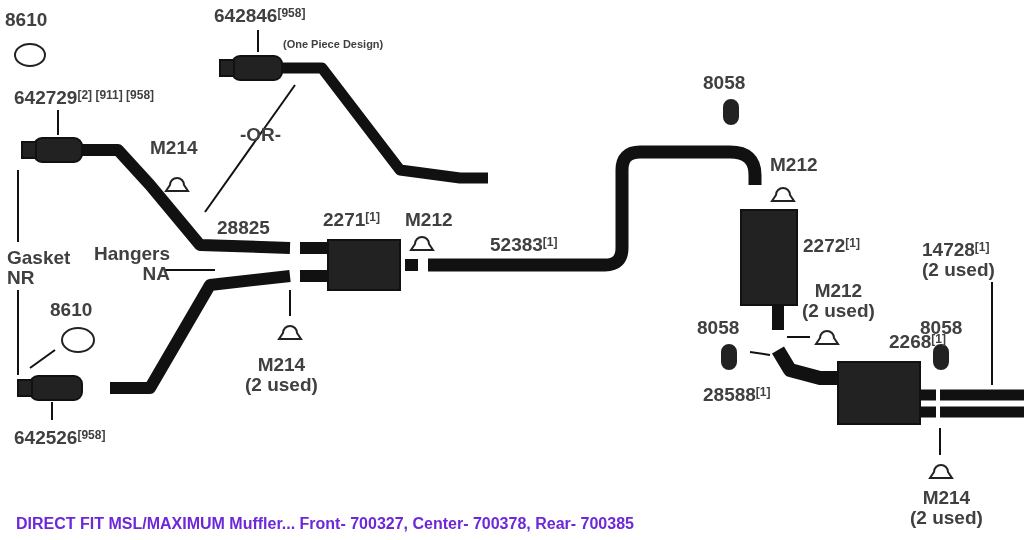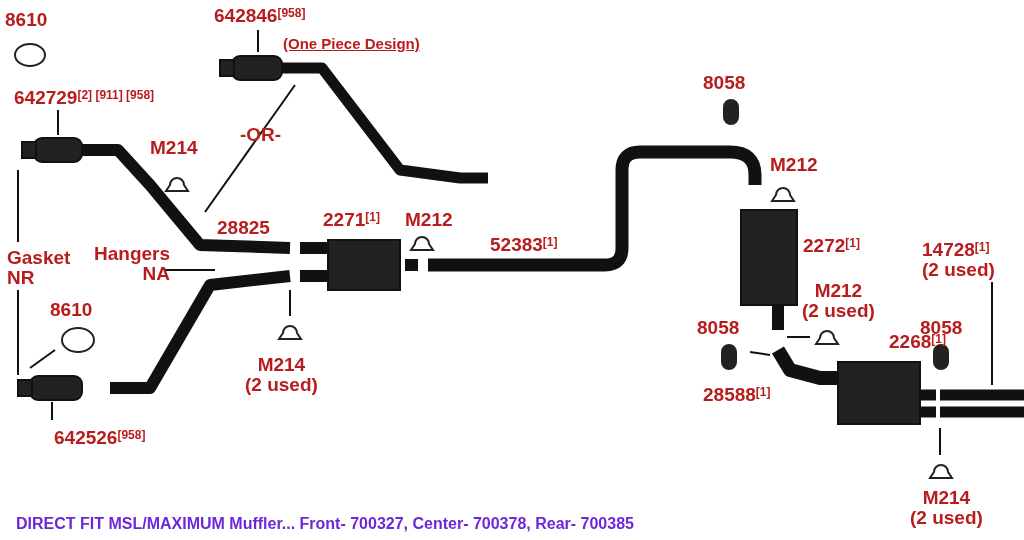--- a/index.html
+++ b/index.html
@@ -1,20 +1,20 @@
 <!DOCTYPE html>
 <html><head>
 <meta charset="utf-8">
 <style>
   html,body{margin:0;padding:0;background:#fff;}
   body{width:1024px;height:540px;position:relative;overflow:hidden;font-family:"Liberation Sans",sans-serif;}
   svg{position:absolute;left:0;top:0;}
-  .lbl{position:absolute;font-weight:bold;font-size:19px;color:#b91c1c;line-height:20px;white-space:nowrap;}
+  .lbl{position:absolute;font-weight:bold;font-size:19px;color:#404040;line-height:20px;white-space:nowrap;}
   .lbl sup{font-size:12px;vertical-align:top;position:relative;top:-3px;}
-  .small{font-size:15px;text-decoration:underline;}
+  .small{font-size:11px;}
   .foot{position:absolute;left:16px;top:515px;font-size:16px;font-weight:bold;color:#6d28d9;white-space:nowrap;}
 </style>
 </head>
 <body>
 
 <svg width="1024" height="540" viewBox="0 0 1024 540">
   <g fill="none" stroke="#111" stroke-linejoin="round" stroke-linecap="butt">
 
     <path d="M80,150 L118,150 L150,185 L200,245 L290,248" stroke-width="12"></path>
 
@@ -92,21 +92,21 @@
     <div>NR</div>
   </div>
 <div class="lbl" style="left:94px;top:244px;text-align:right;">
     <div>Hangers</div>
     <div style="padding-left:26px">NA</div>
   </div>
 <div class="lbl" style="left:217px;top:218px;">28825</div>
 <div class="lbl" style="left:323px;top:210px;"><span>2271</span><sup>[1]</sup></div>
 <div class="lbl" style="left:405px;top:210px;">M212</div>
 <div class="lbl" style="left:50px;top:300px;">8610</div>
-<div class="lbl" style="left:14px;top:428px;margin-left:40px;"><span>642526</span><sup>[958]</sup></div>
+<div class="lbl" style="left:14px;top:428px;"><span>642526</span><sup>[958]</sup></div>
 <div class="lbl" style="left:245px;top:355px;text-align:center;">
     <div>M214</div>
     <div>(2 used)</div>
   </div>
 <div class="lbl" style="left:490px;top:235px;"><span>52383</span><sup>[1]</sup></div>
 <div class="lbl" style="left:703px;top:73px;">8058</div>
 <div class="lbl" style="left:770px;top:155px;">M212</div>
 <div class="lbl" style="left:803px;top:236px;"><span>2272</span><sup>[1]</sup></div>
 <div class="lbl" style="left:802px;top:281px;text-align:center;">
     <div>M212</div>

